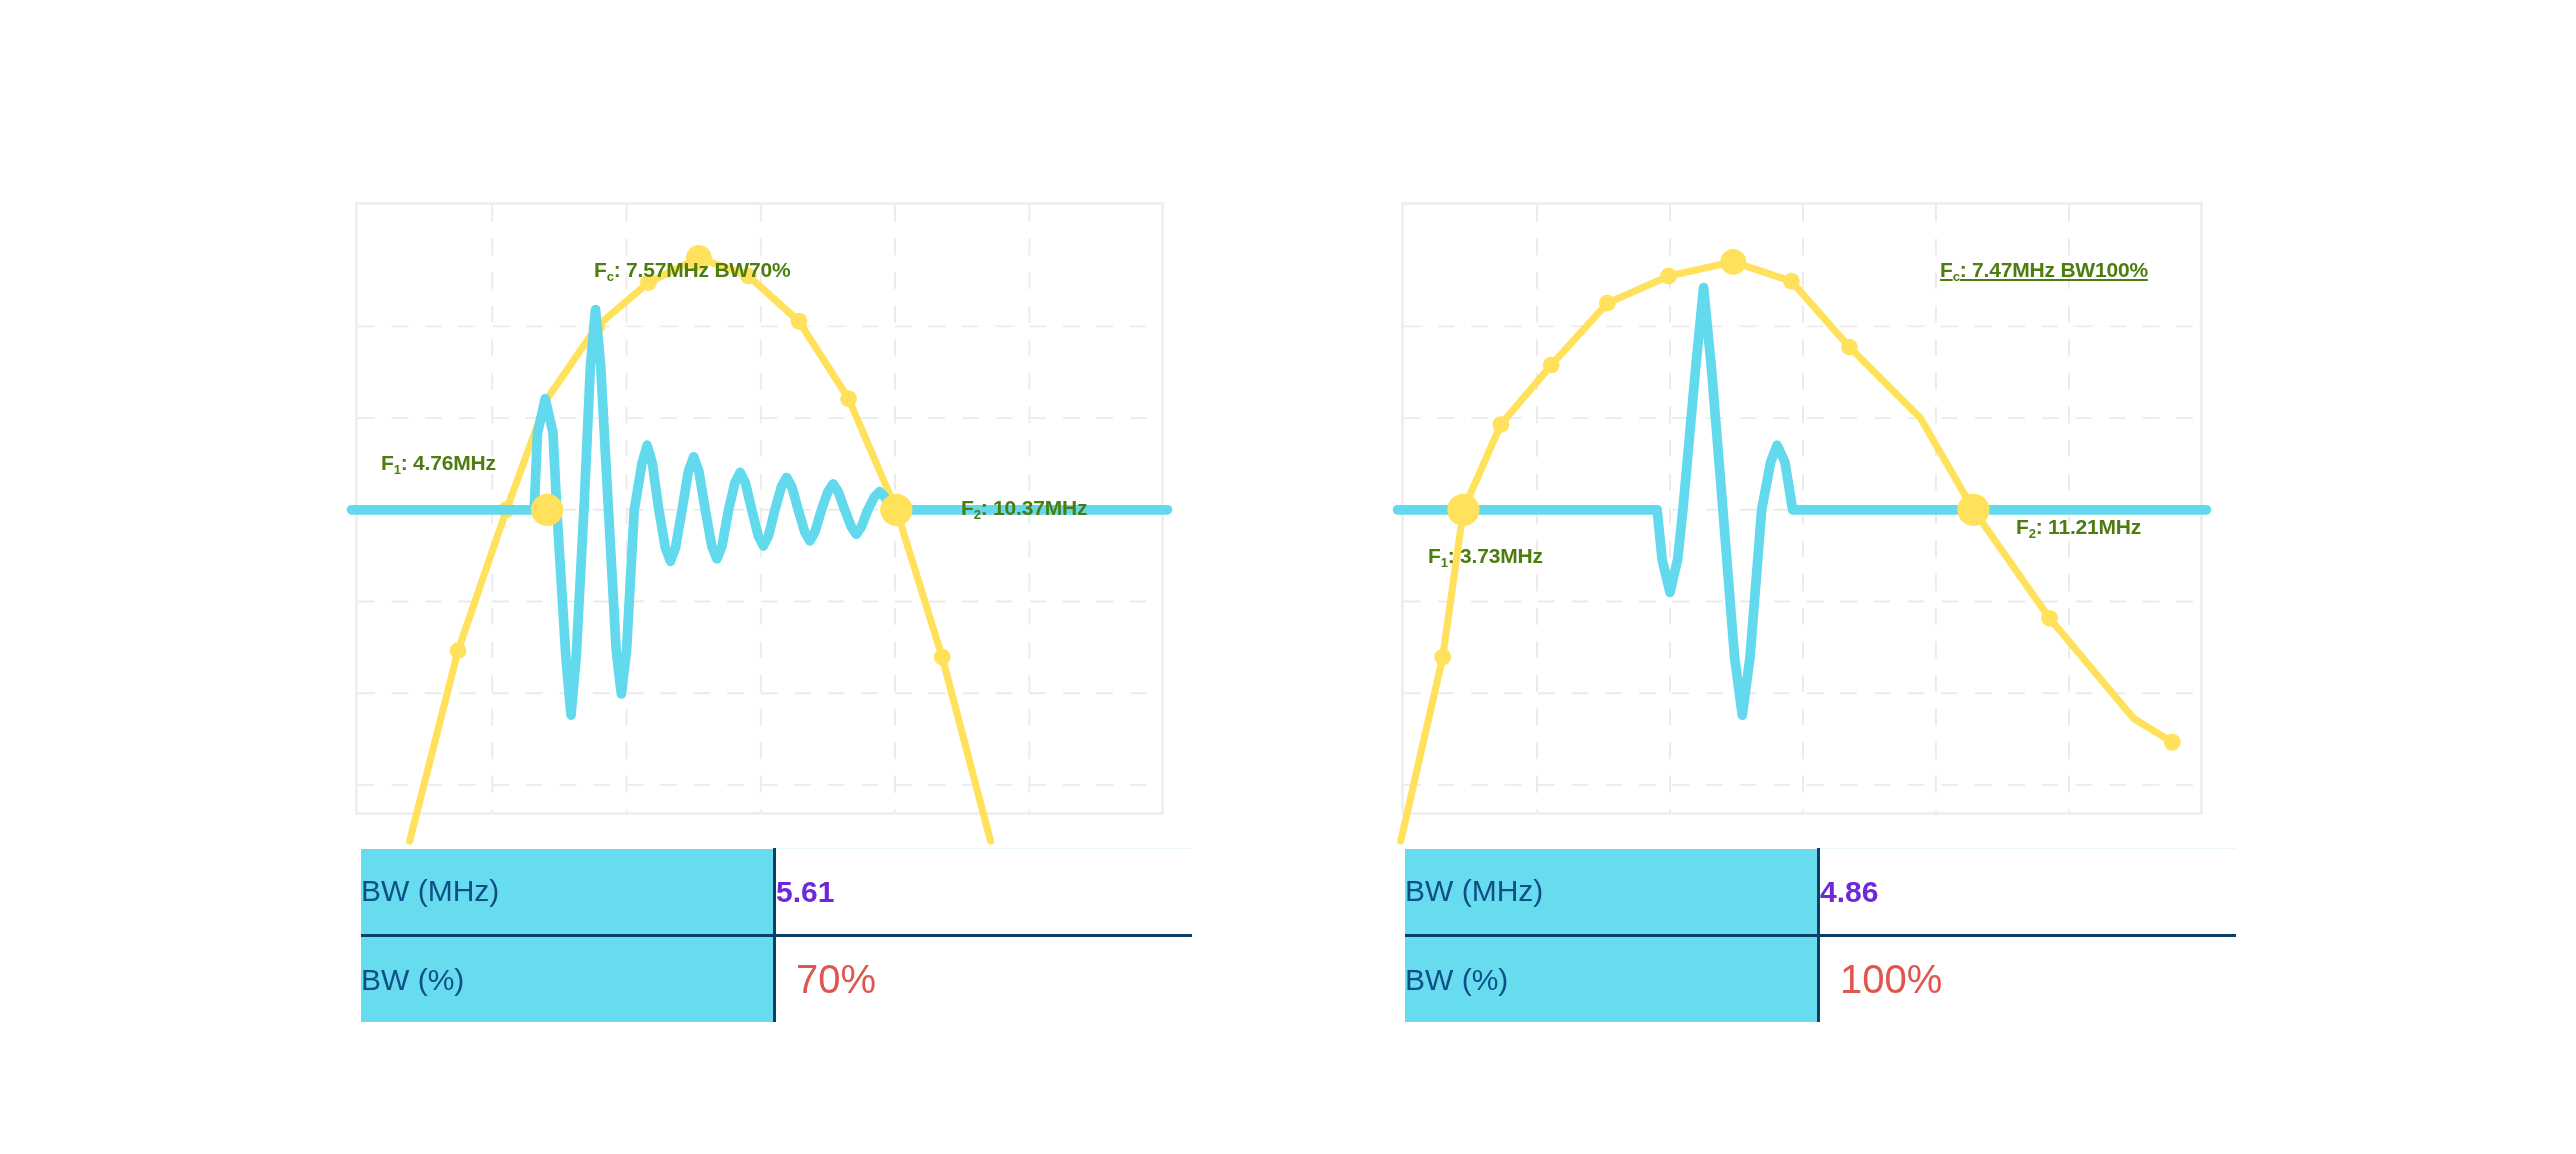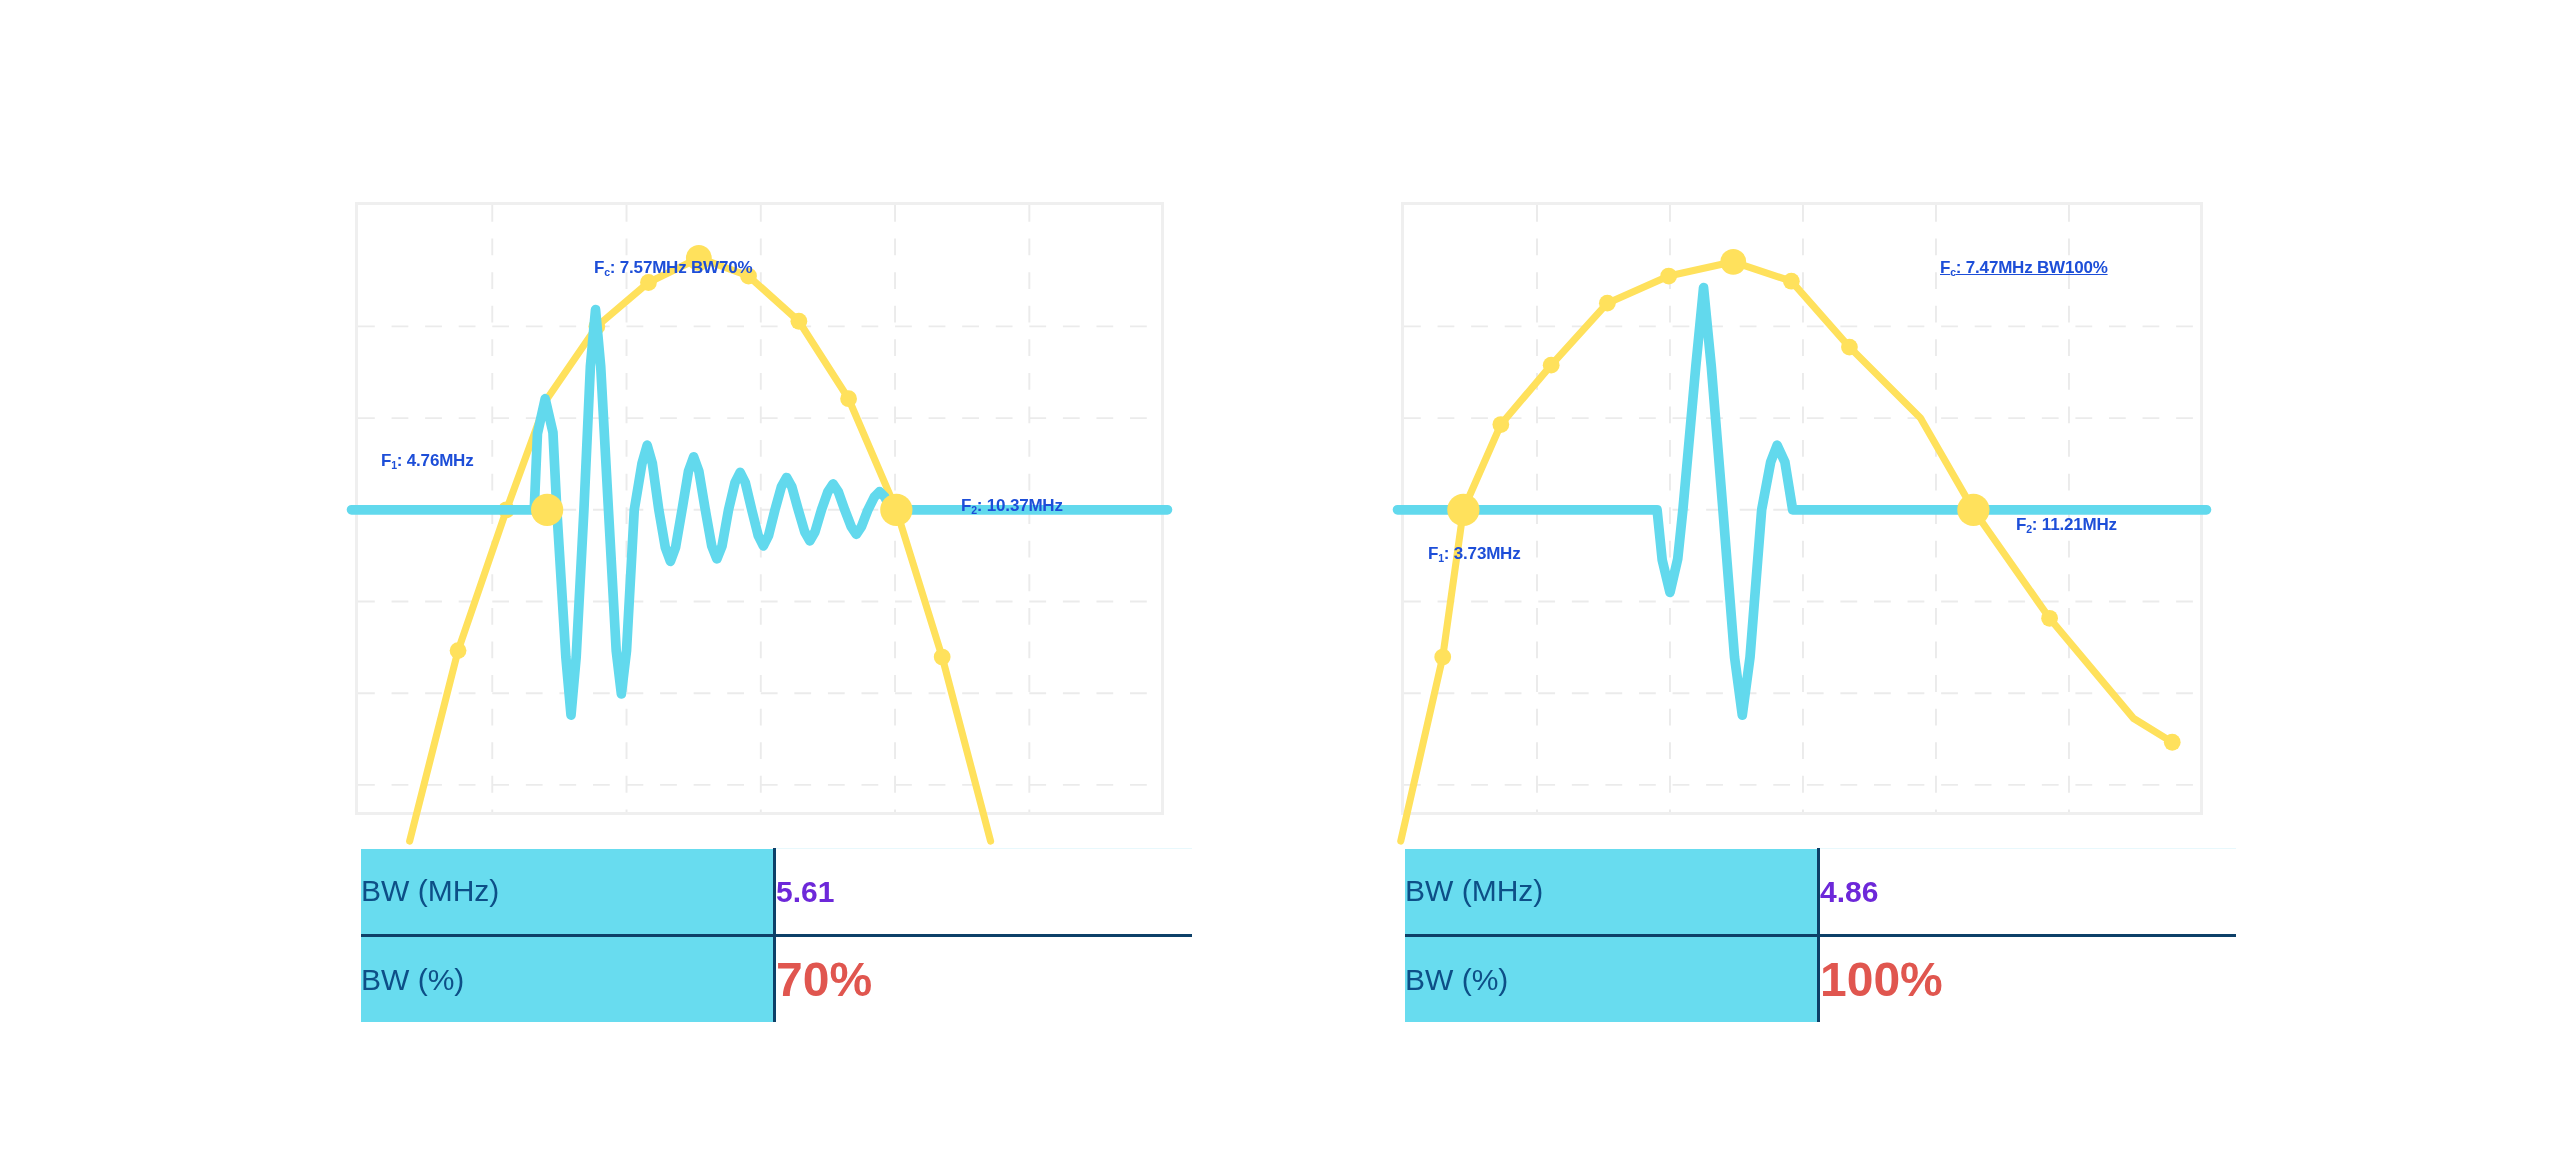--- a/index.html
+++ b/index.html
@@ -35,23 +35,23 @@
     position: absolute;
     left: 0; top: 0;
     width: 100%;
     height: 100%;
     display: block;
     overflow: visible;
   }
 
   .label-text {
     position: absolute;
-    color: #1d4ed8;
+    color: #4d7c0f;
     font-weight: 700;
-    font-size: 17px;
+    font-size: 21px;
     letter-spacing: -0.2px;
     white-space: nowrap;
     font-family: "Liberation Sans", sans-serif;
   }
   .label-text sub {
     font-size: 0.62em;
     vertical-align: -0.30em;
     font-weight: 700;
   }
 
@@ -79,22 +79,23 @@
     border-right: 3.2px solid #0D4068;
   }
   .bw-table .val-cell {
     background: #ffffff;
     color: #6d28d9;
     font-size: 30px;
     font-weight: 700;
   }
   .bw-table .val-cell.emph {
     color: #E0564F;
-    font-size: 48px;
-    font-weight: 700;
+    font-size: 40px;
+    font-weight: 400;
+    padding-left: 20px;
   }
   .bw-table tr.row-mhz td { border-bottom: 3.9px solid #0D4068; }
   .bw-table tr.row-mhz td.val-cell { border-top: 1.3px solid #e8f8fc; }
 </style>
 </head>
 <body>
 
 <div class="panel" id="panel-left">
 
   <div class="chart-frame" id="chart-frame-left">

